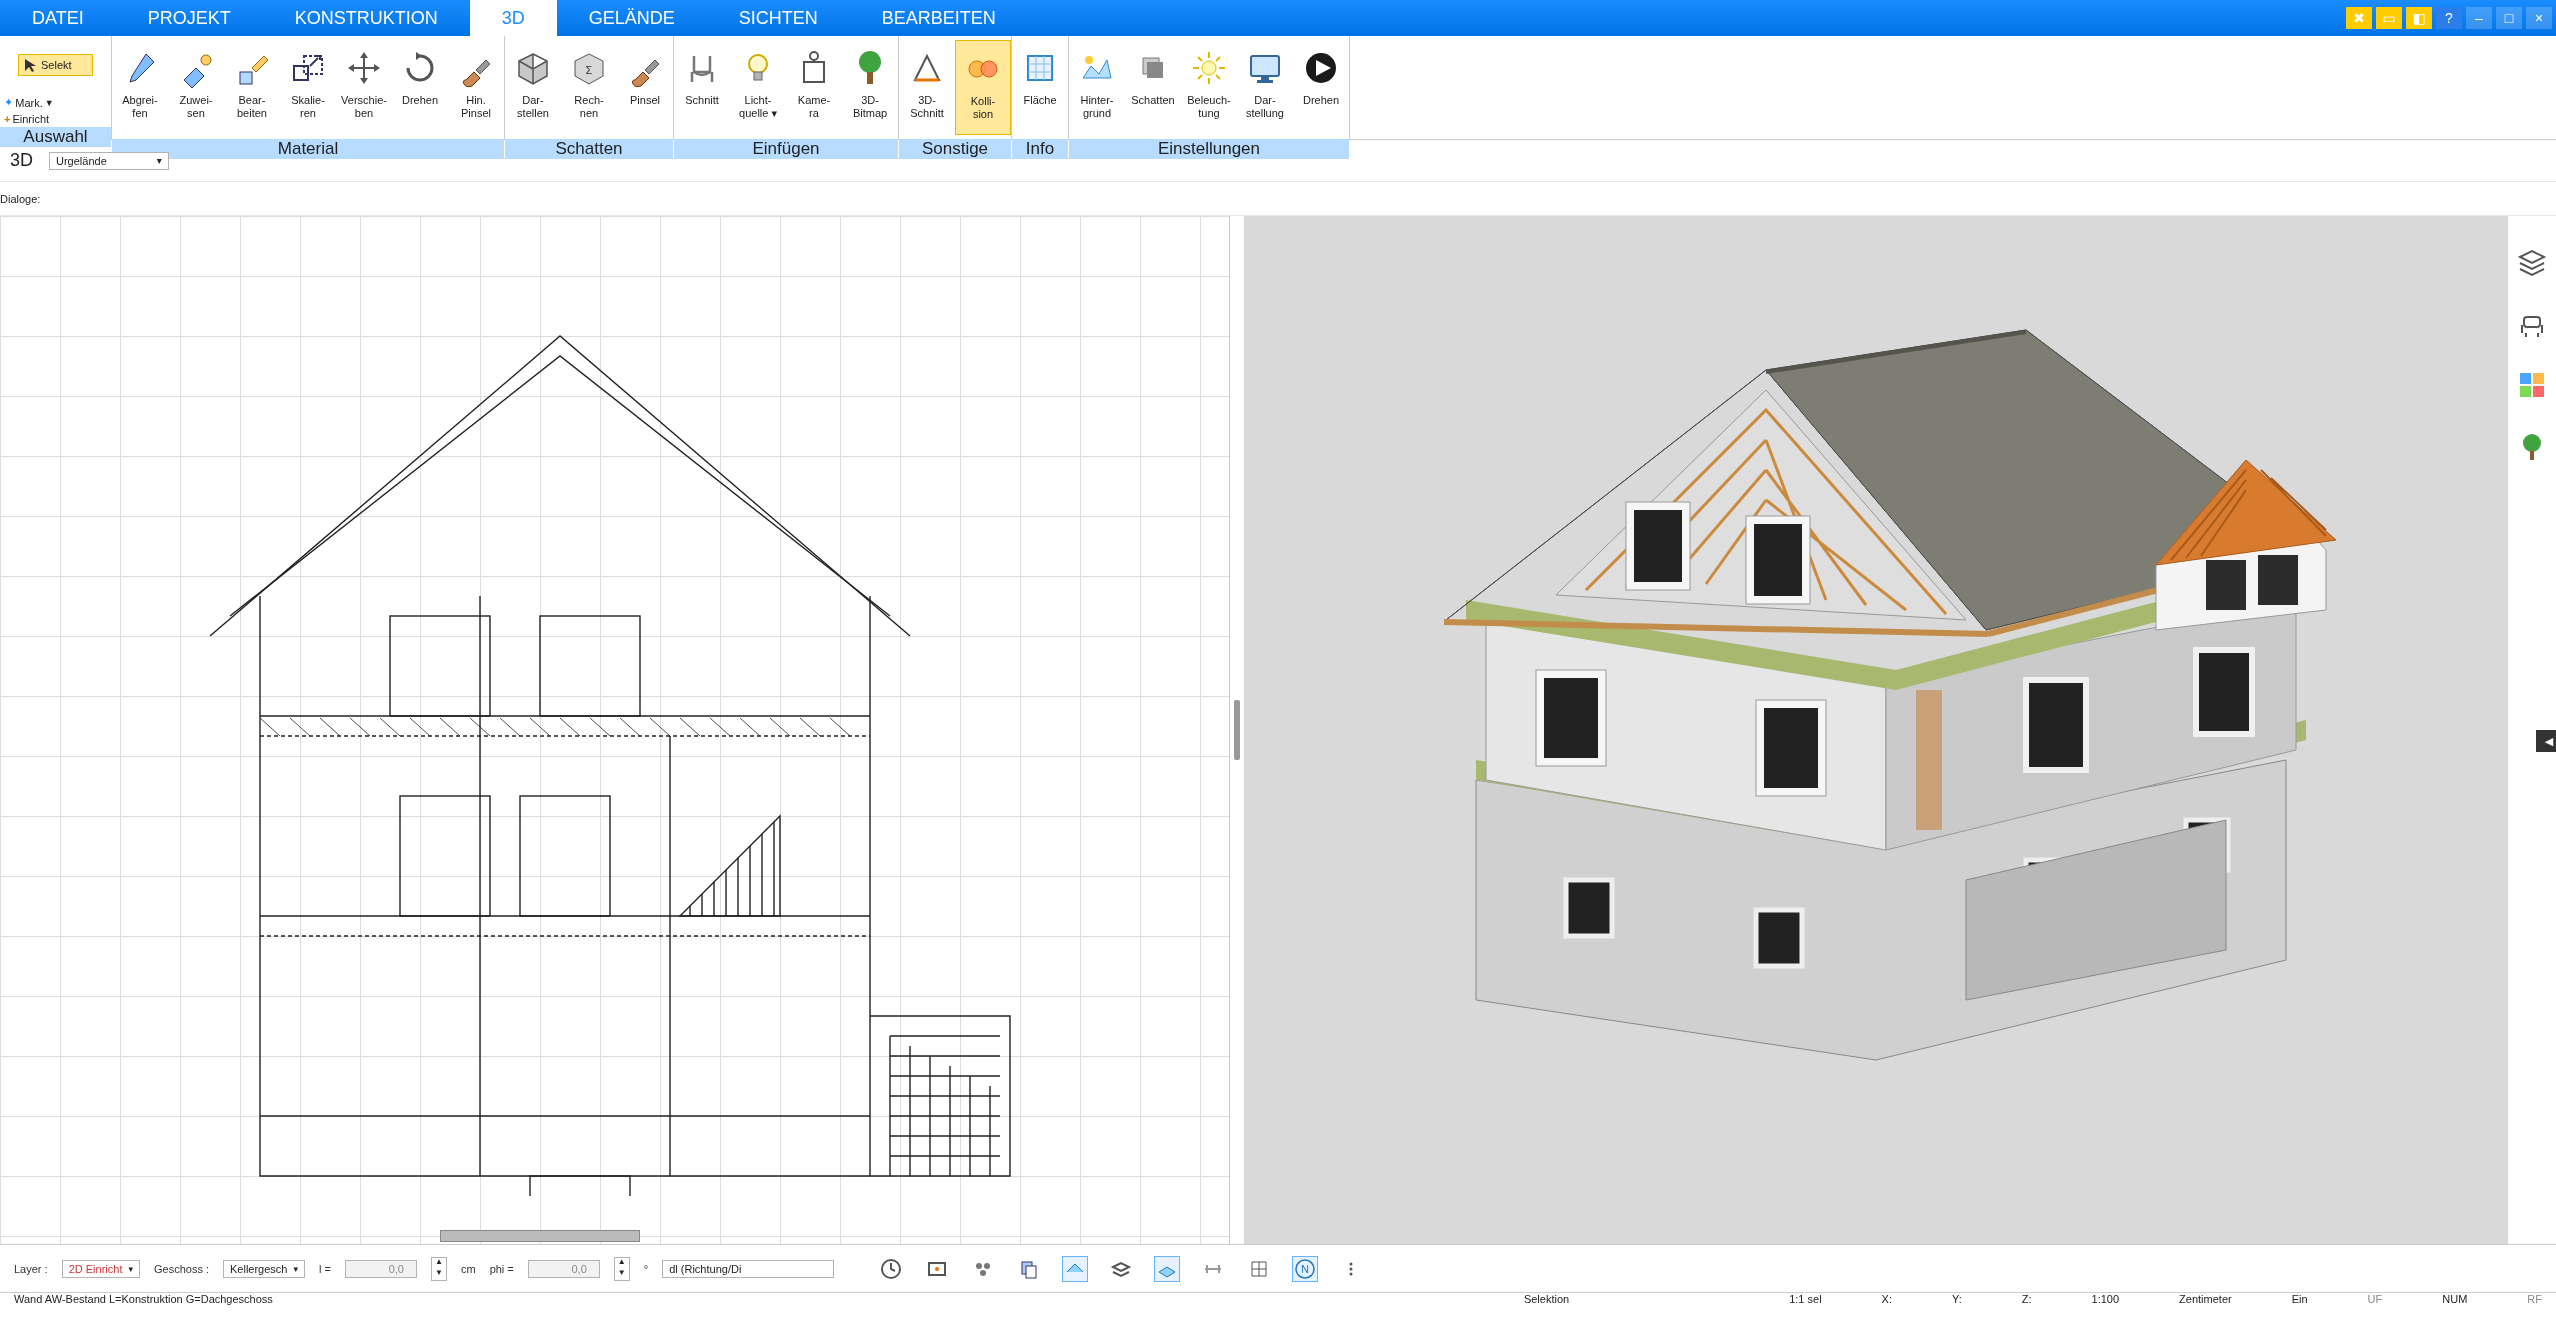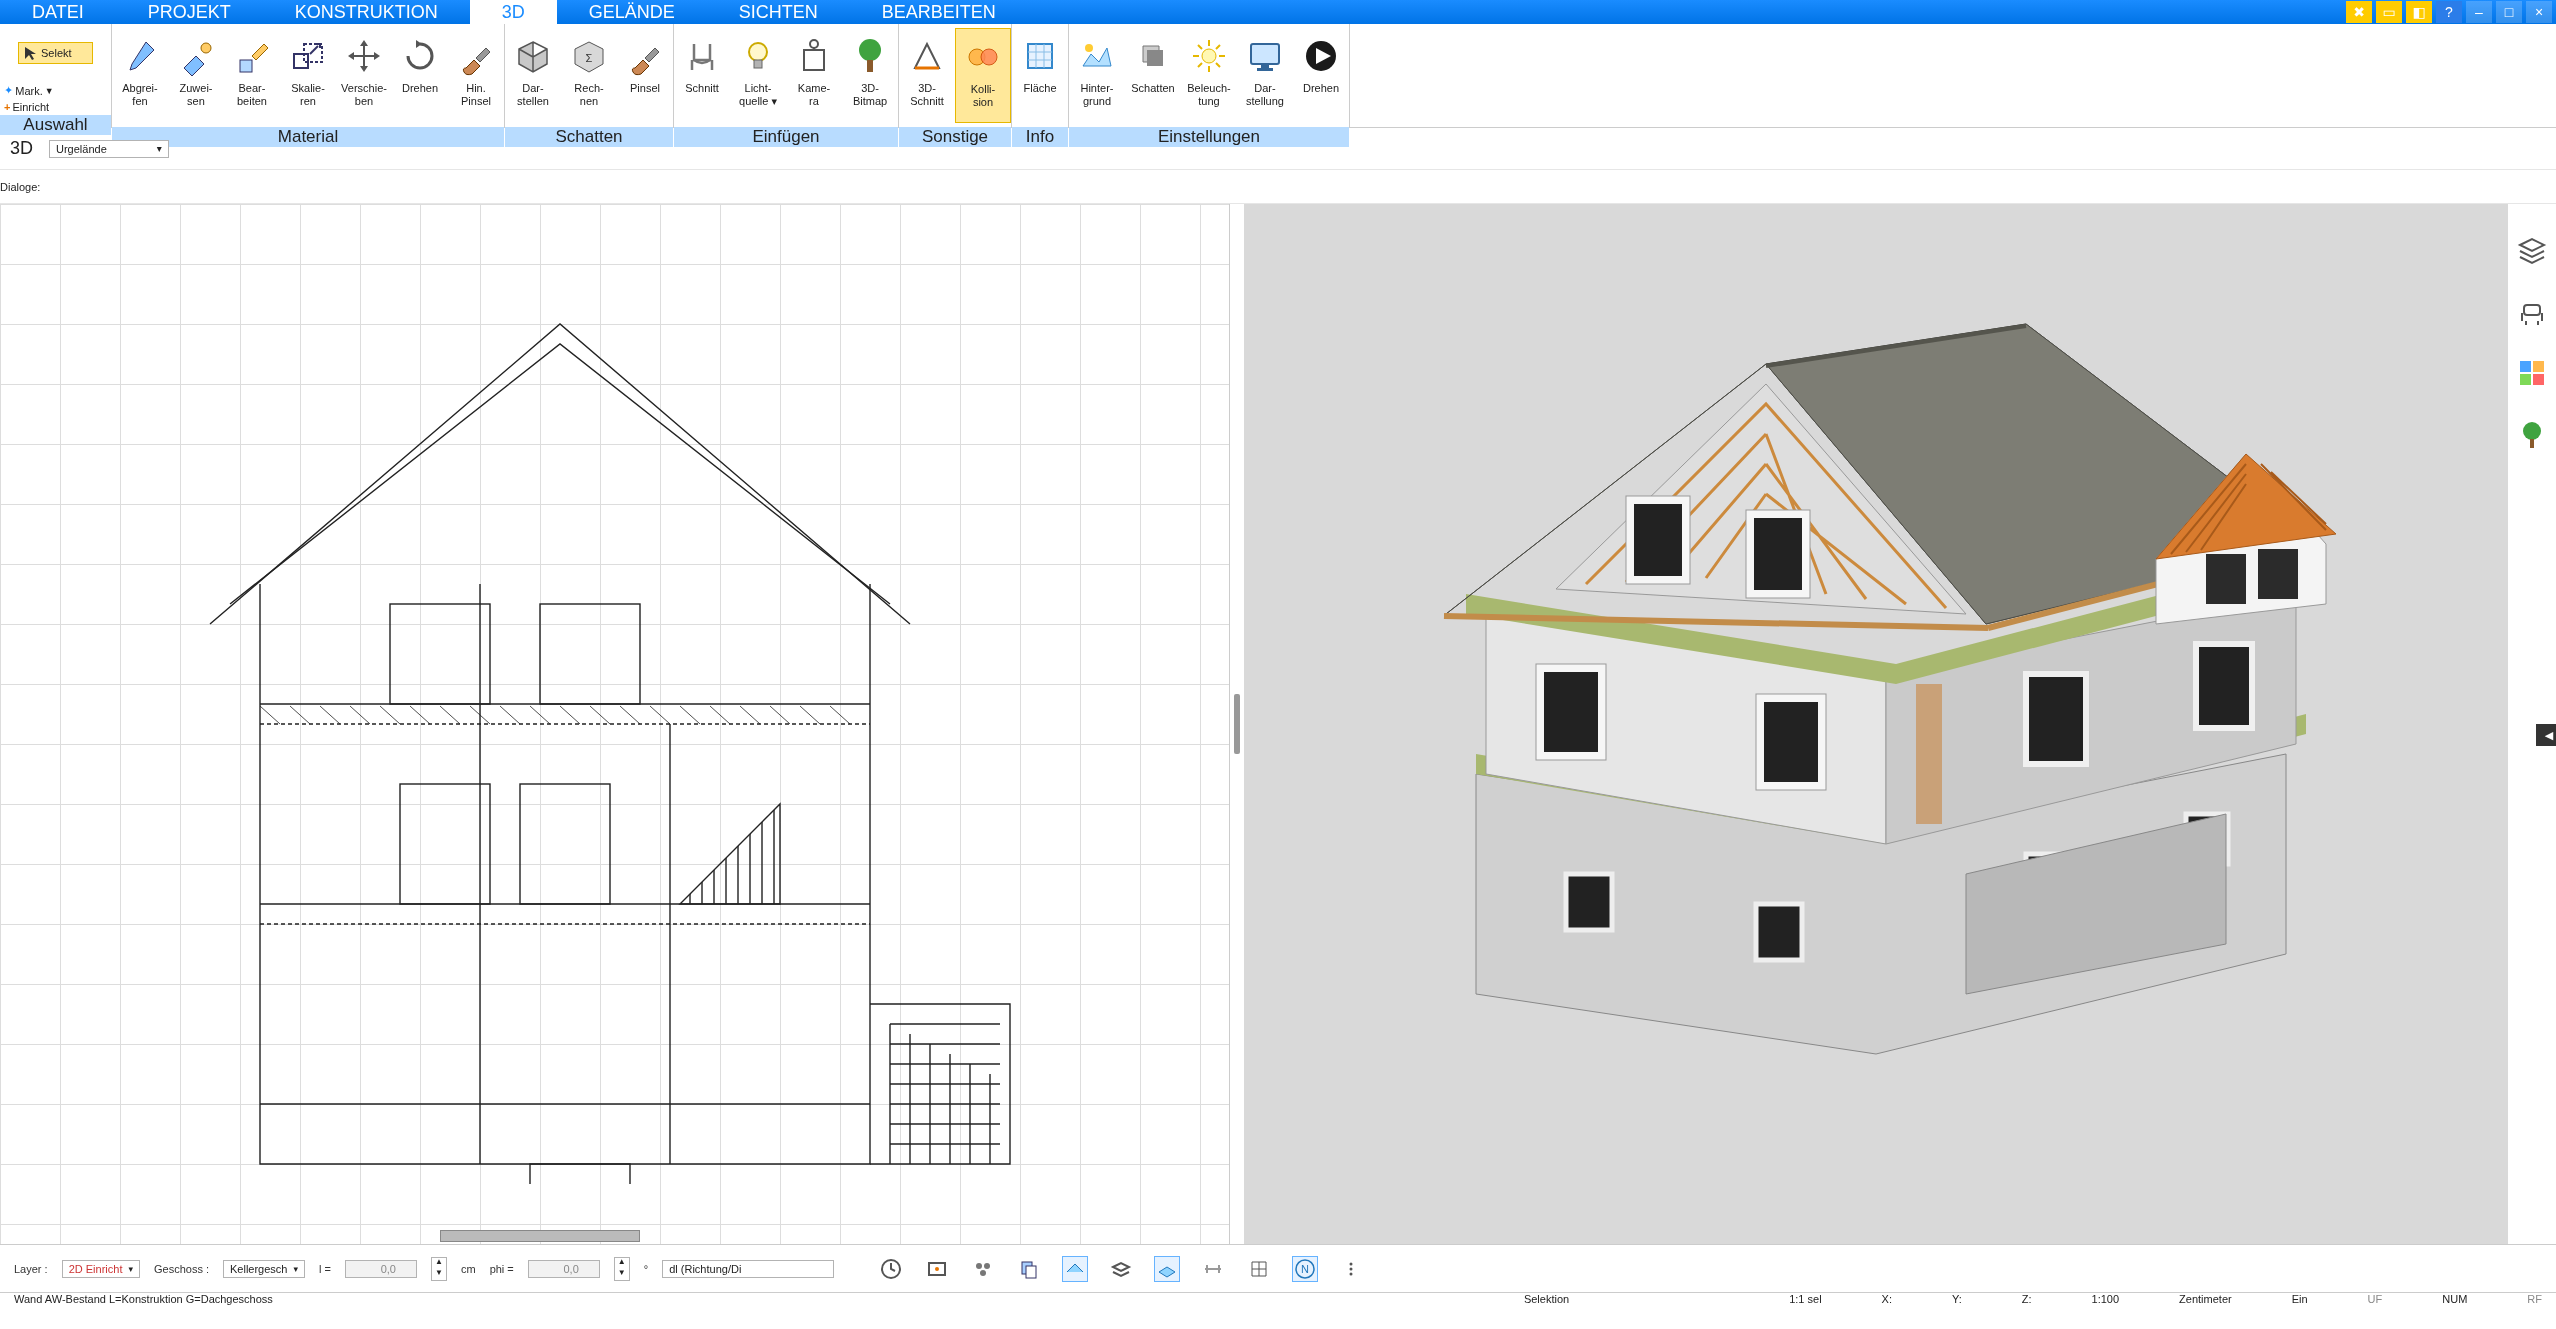--- a/index.html
+++ b/index.html
@@ -1,18 +1,18 @@
 <!DOCTYPE html>
 <html><head>
 <meta charset="utf-8">
 <style>
 *{margin:0;padding:0;box-sizing:border-box;font-family:"Segoe UI",Tahoma,sans-serif;font-size:11px;color:#222}
 body{background:#fff;overflow:hidden}
 .app{width:2556px;height:1329px;display:flex;flex-direction:column;transform-origin:top left}
-.titlebar{height:24px;background:linear-gradient(#1a8cff,#0073e6);display:flex;align-items:flex-end;position:relative}
+.titlebar{height:36px;background:linear-gradient(#1a8cff,#0073e6);display:flex;align-items:flex-end;position:relative}
 .menu-tabs{display:flex;height:100%}
 .menu-tab{padding:0 32px;display:flex;align-items:center;color:#fff;font-size:18px;cursor:pointer}
 .menu-tab.active{background:#fff;color:#1a8cff}
 .title-controls{position:absolute;right:0;top:0;height:100%;display:flex;align-items:center;gap:4px;padding-right:4px}
 .tc-btn{width:26px;height:22px;display:flex;align-items:center;justify-content:center;background:#fff3;color:#fff;font-size:14px;cursor:pointer}
 .tc-btn.y{background:#ffcc00}
 .ribbon{height:104px;background:#fff;display:flex;border-bottom:1px solid #ccc}
 .ribbon-left{width:112px;display:flex;flex-direction:column;border-right:1px solid #ccc}
 .ribbon-left .row{display:flex;align-items:center;padding:2px 4px;gap:2px;font-size:17px}
 .ribbon-group{display:flex;flex-direction:column;border-right:1px solid #ccc}
@@ -32,21 +32,21 @@
 .pane-left svg{position:absolute;left:150px;top:80px}
 .splitter{width:14px;background:#fff;display:flex;flex-direction:column;justify-content:center;align-items:center;gap:2px;cursor:col-resize}
 .splitter .grip{width:6px;height:60px;background:#999;border-radius:2px}
 .pane-right{flex:1;position:relative;background:#d9d9d9;display:flex;align-items:center;justify-content:center;overflow:hidden}
 .side-dock{width:48px;background:#fff;display:flex;flex-direction:column;align-items:center;gap:28px;padding-top:28px}
 .dock-btn{width:34px;height:34px;display:flex;align-items:center;justify-content:center;cursor:pointer}
 .dock-btn svg{width:32px;height:32px}
 .bottom{height:48px;display:flex;align-items:center;padding:0 14px;gap:14px;border-bottom:1px solid #ccc;font-size:18px}
 .bottom .lbl{color:#333}
 .combo{border:1px solid #b3b3b3;background:#fff;padding:2px 6px;display:flex;align-items:center;gap:6px;cursor:pointer}
-.num-input{width:72px;border:1px solid #b3b3b3;background:#f2f2f2;padding:2px 20px;text-align:right;color:#888}
+.num-input{width:72px;border:1px solid #b3b3b3;background:#f2f2f2;padding:2px 12px;text-align:right;color:#888}
 .spin{width:16px;height:24px;display:flex;flex-direction:column;border:1px solid #b3b3b3}
 .spin div{flex:1;font-size:8px;text-align:center;cursor:pointer;line-height:1}
 .b-icons{display:flex;gap:20px;margin-left:30px}
 .b-icon{width:26px;height:26px;display:flex;align-items:center;justify-content:center;cursor:pointer}
 .b-icon.on{background:#e6f2ff;border:1px solid #66b3ff}
 .status{height:36px;display:flex;align-items:flex-start;padding:0 14px;font-size:18px;gap:60px}
 .status .grow{flex:1}
 .house-svg{width:1100px;height:820px}
 .arrow-btn{width:26px;height:22px;display:flex;align-items:center;justify-content:center;cursor:pointer;background:#333;color:#fff;position:absolute;right:-6px;top:50%}
 </style>

